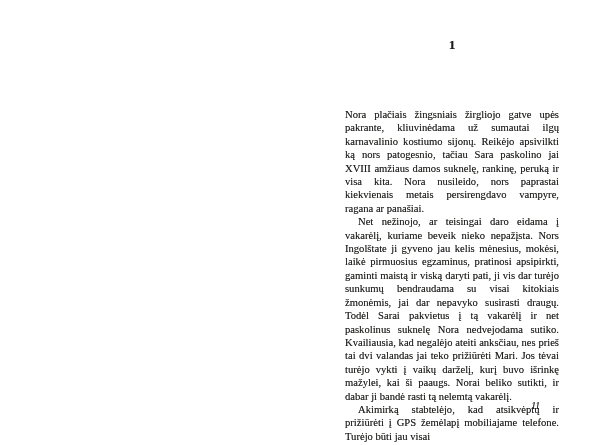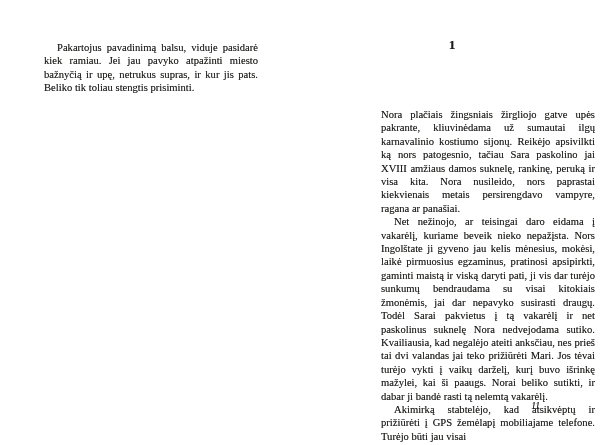--- a/index.html
+++ b/index.html
@@ -28,21 +28,20 @@
   }
   .left-block {
     left: 44px;
     top: 41px;
     width: 214px;
   }
   .right-block {
     left: 345px;
     top: 108px;
     width: 214px;
-    margin-left: 36px;
   }
   .right-block p.no-indent {
     text-indent: 0;
   }
   .chapter-number {
     position: absolute;
     left: 345px;
     top: 37px;
     width: 214px;
     text-align: center;
@@ -62,21 +61,20 @@
     text-shadow: 0 0 0.4px rgba(30,30,30,0.55);
     font-style: italic;
   }
 </style>
 </head>
 <body>
 
 <div>
 
   <div class="page-text left-block">
-    <p>Pakartojus pavadinimą balsu, viduje pasidarė kiek ramiau. Jei jau pavyko atpažinti miesto bažnyčią ir upę, netrukus supras, ir kur jis pats. Beliko tik toliau stengtis prisiminti.</p>
   </div>
 
   <div class="chapter-number">1</div>
 
   <div class="page-text right-block">
     <p class="no-indent">Nora plačiais žingsniais žirgliojo gatve upės pakrante, kliuvinėdama už sumautai ilgų karnavalinio kostiumo sijonų. Reikėjo apsivilkti ką nors patogesnio, tačiau Sara paskolino jai XVIII amžiaus damos suknelę, rankinę, peruką ir visa kita. Nora nusileido, nors paprastai kiekvienais metais persirengdavo vampyre, ragana ar panašiai.</p>
     <p>Net nežinojo, ar teisingai daro eidama į vakarėlį, kuriame beveik nieko nepažįsta. Nors Ingolštate ji gyveno jau kelis mėnesius, mokėsi, laikė pirmuosius egzaminus, pratinosi apsipirkti, gaminti maistą ir viską daryti pati, ji vis dar turėjo sunkumų bendraudama su visai kitokiais žmonėmis, jai dar nepavyko susirasti draugų. Todėl Sarai pakvietus į tą vakarėlį ir net paskolinus suknelę Nora nedvejodama sutiko. Kvailiausia, kad negalėjo ateiti anksčiau, nes prieš tai dvi valandas jai teko prižiūrėti Mari. Jos tėvai turėjo vykti į vaikų darželį, kurį buvo išrinkę mažylei, kai ši paaugs. Norai beliko sutikti, ir dabar ji bandė rasti tą nelemtą vakarėlį.</p>
     <p>Akimirką stabtelėjo, kad atsikvėptų ir prižiūrėti į GPS žemėlapį mobiliajame telefone. Turėjo būti jau visai</p>
   </div>
 

